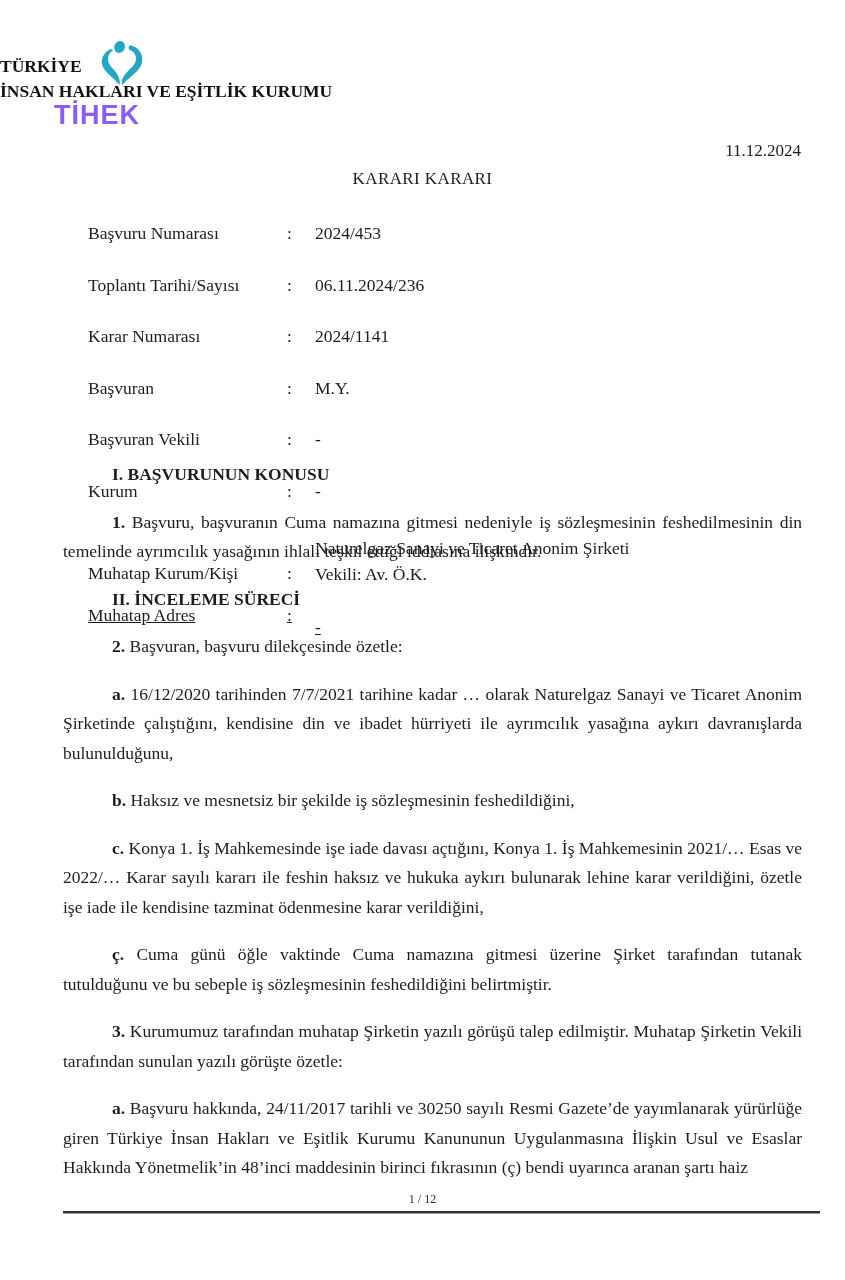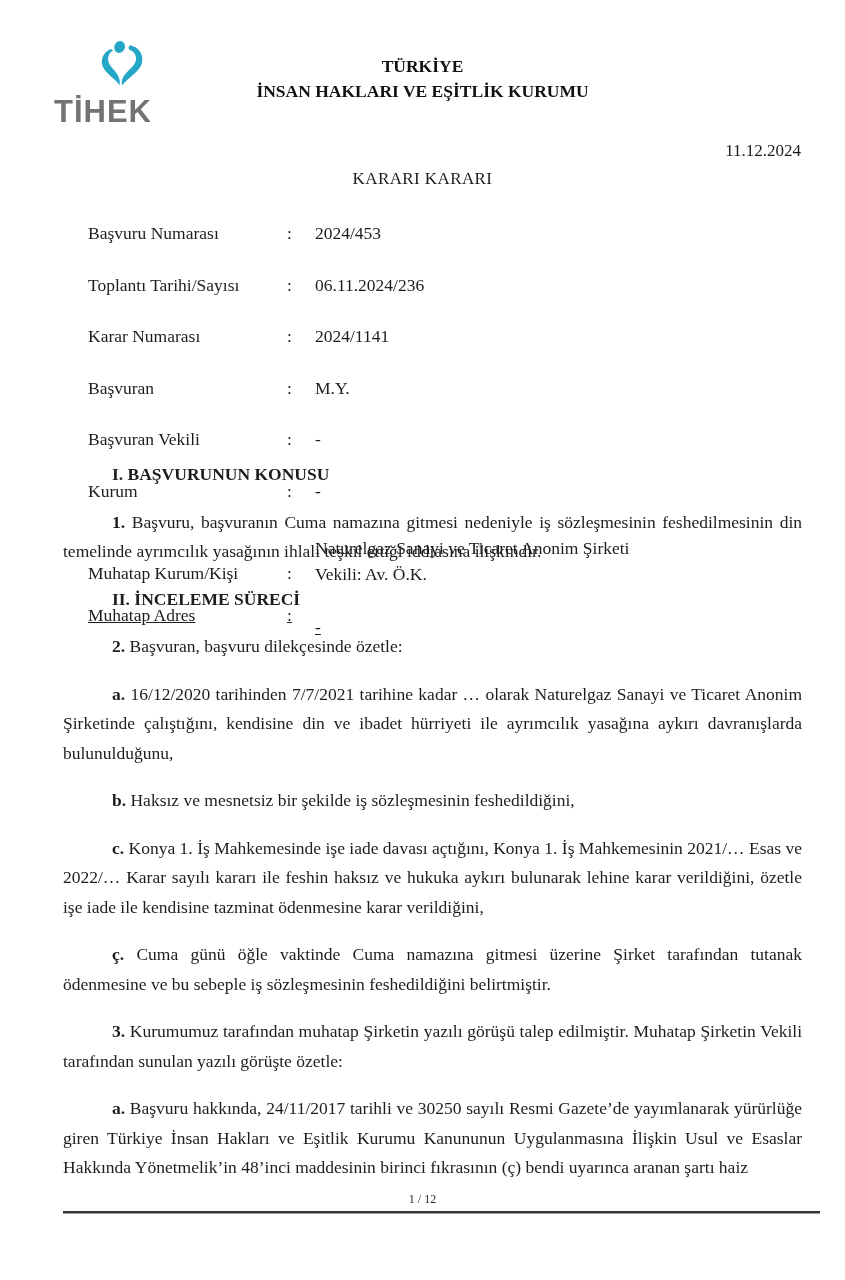--- a/index.html
+++ b/index.html
@@ -7,29 +7,29 @@
   .page {
     position:relative; width:845px; height:1280px; margin:0 auto;
     background:#ffffff; overflow:hidden;
     font-family:"Liberation Serif", serif; color:#1d1d1d;
   }
 
   
   .logo { position:absolute; left:54px; top:38px; width:108px; text-align:left; }
   .logo-mark { display:block; margin-left:42px; }
   .logo-text {
-    display:block; margin-top:6px;
+    display:block; margin-top:12px;
     font-family:"Liberation Sans", sans-serif; font-weight:bold;
-    font-size:31px; line-height:1; letter-spacing:1px; color:#737373;
+    font-size:27px; line-height:1; letter-spacing:1px; color:#8b5cf6;
   }
 
   
   .org-header {
     position:absolute; top:54px; left:0; width:100%;
-    text-align:center; font-weight:bold; font-size:17.5px; line-height:25px;
+    text-align:left; font-weight:bold; font-size:17.5px; line-height:25px;
     color:#111;
   }
 
   .doc-date { position:absolute; top:141px; right:44px; font-size:17px; }
 
   .doc-title {
     position:absolute; top:169px; left:0; width:100%;
     text-align:center; font-size:17px; letter-spacing:0.4px;
   }
 
@@ -143,21 +143,21 @@
     <h3>II. İNCELEME SÜRECİ</h3>
 
     <p><b>2.</b> <span>Başvuran, başvuru dilekçesinde özetle:</span></p>
 
     <p><b>a.</b> <span>16/12/2020 tarihinden 7/7/2021 tarihine kadar … olarak Naturelgaz Sanayi ve Ticaret Anonim Şirketinde çalıştığını, kendisine din ve ibadet hürriyeti ile ayrımcılık yasağına aykırı davranışlarda bulunulduğunu,</span></p>
 
     <p><b>b.</b> <span>Haksız ve mesnetsiz bir şekilde iş sözleşmesinin feshedildiğini,</span></p>
 
     <p><b>c.</b> <span>Konya 1. İş Mahkemesinde işe iade davası açtığını, Konya 1. İş Mahkemesinin 2021/… Esas ve 2022/… Karar sayılı kararı ile feshin haksız ve hukuka aykırı bulunarak lehine karar verildiğini, özetle işe iade ile kendisine tazminat ödenmesine karar verildiğini,</span></p>
 
-    <p><b>ç.</b> <span>Cuma günü öğle vaktinde Cuma namazına gitmesi üzerine Şirket tarafından tutanak ödenmesine ve bu sebeple iş sözleşmesinin feshedildiğini belirtmiştir.</span></p>
+    <p><b>ç.</b> <span>Cuma günü öğle vaktinde Cuma namazına gitmesi üzerine Şirket tarafından tutanak tutulduğunu ve bu sebeple iş sözleşmesinin feshedildiğini belirtmiştir.</span></p>
 
     <p><b>3.</b> <span>Kurumumuz tarafından muhatap Şirketin yazılı görüşü talep edilmiştir. Muhatap Şirketin Vekili tarafından sunulan yazılı görüşte özetle:</span></p>
 
     <p><b>a.</b> <span>Başvuru hakkında, 24/11/2017 tarihli ve 30250 sayılı Resmi Gazete’de yayımlanarak yürürlüğe giren Türkiye İnsan Hakları ve Eşitlik Kurumu Kanununun Uygulanmasına İlişkin Usul ve Esaslar Hakkında Yönetmelik’in 48’inci maddesinin birinci fıkrasının (ç) bendi uyarınca aranan şartı haiz</span></p>
   </div>
 
   <div class="page-number">1 / 12</div>
   <div class="footer-rule"></div>
 
 </div>

